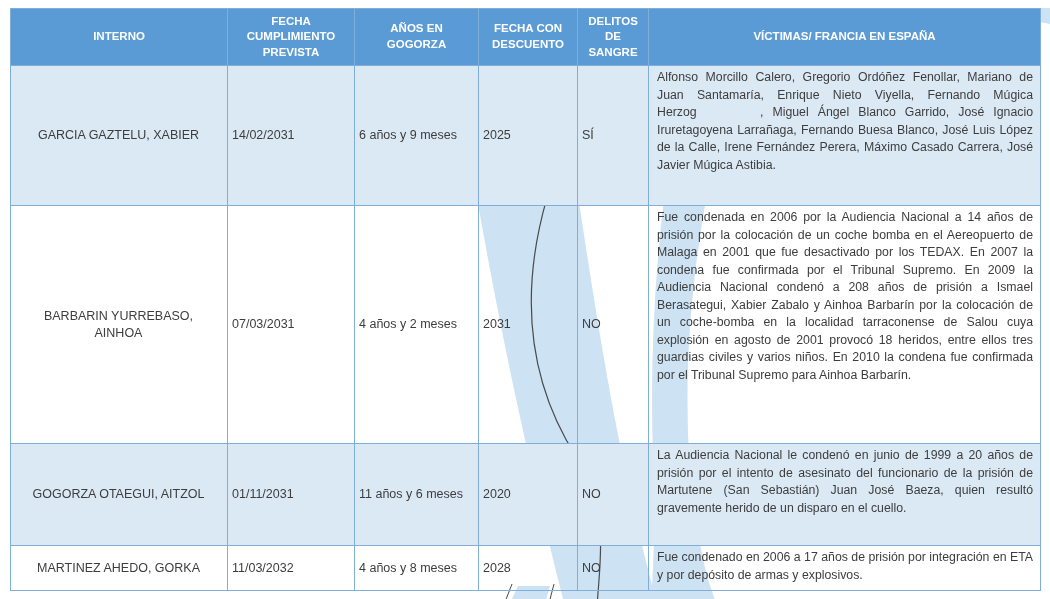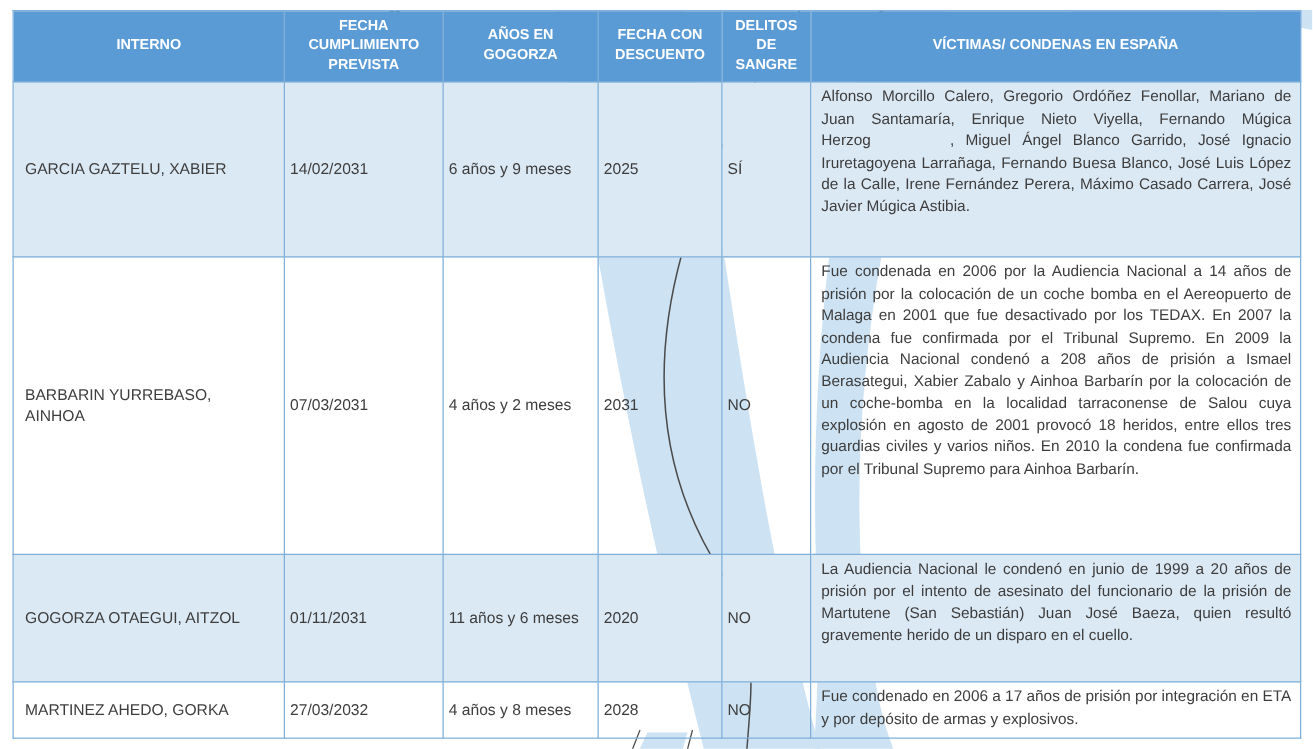--- a/index.html
+++ b/index.html
@@ -23,21 +23,21 @@
 
   tbody tr.striped td { background:#dbe9f5; }
   tbody tr.plain td { background:transparent; }
 
   tbody tr:nth-child(1){ height:140px; }
   tbody tr:nth-child(2){ height:238px; }
   tbody tr:nth-child(3){ height:102px; }
   tbody tr:nth-child(4){ height:45px; }
 
   td { color:#3d3d3d; font-size:12.5px;margin-left:24px; }
-  td.name  { text-align:left; padding:2px 10px 2px 9px; white-space:pre-line; line-height:1.3; }
+  td.name  { text-align:center; padding:2px 10px 2px 9px; white-space:pre-line; line-height:1.3; }
   td.mid   { text-align:left; padding:2px 4px; line-height:1.3; }
   td.vict  { text-align:justify; vertical-align:top; padding:3px 7px 2px 8px;
              font-size:12.3px; line-height:17.5px; }
 </style>
 </head>
 <body>
 
 <div class="page">
 
   <svg class="decor" width="1050" height="599" viewBox="0 0 1050 599">
@@ -74,21 +74,21 @@
           <th>FECHA
 CUMPLIMIENTO
 PREVISTA</th>
           <th>AÑOS EN
 GOGORZA</th>
           <th>FECHA CON
 DESCUENTO</th>
           <th>DELITOS
 DE
 SANGRE</th>
-          <th>VÍCTIMAS/ CONDENAS EN ESPAÑA</th>
+          <th>VÍCTIMAS/ FRANCIA EN ESPAÑA</th>
         </tr>
       </thead>
       <tbody id="tbody">
           <tr class="striped">
       <td class="name">GARCIA GAZTELU, XABIER</td>
       <td class="mid">14/02/2031</td>
       <td class="mid">6 años y 9 meses</td>
       <td class="mid">2025</td>
       <td class="mid">SÍ</td>
       <td class="vict">Alfonso Morcillo Calero, Gregorio Ordóñez Fenollar, Mariano de Juan Santamaría, Enrique Nieto Viyella, Fernando Múgica Herzog&nbsp;&nbsp;&nbsp;&nbsp;&nbsp;&nbsp;&nbsp;, Miguel Ángel Blanco Garrido, José Ignacio Iruretagoyena Larrañaga, Fernando Buesa Blanco, José Luis López de la Calle, Irene Fernández Perera, Máximo Casado Carrera, José Javier Múgica Astibia.</td>
@@ -105,21 +105,21 @@
           <tr class="striped">
       <td class="name">GOGORZA OTAEGUI, AITZOL</td>
       <td class="mid">01/11/2031</td>
       <td class="mid">11 años y 6 meses</td>
       <td class="mid">2020</td>
       <td class="mid">NO</td>
       <td class="vict">La Audiencia Nacional le condenó en junio de 1999 a 20 años de prisión por el intento de asesinato del funcionario de la prisión de Martutene (San Sebastián) Juan José Baeza, quien resultó gravemente herido de un disparo en el cuello.</td>
     </tr>
           <tr class="plain">
       <td class="name">MARTINEZ AHEDO, GORKA</td>
-      <td class="mid">27/03/2032</td>
+      <td class="mid">11/03/2032</td>
       <td class="mid">4 años y 8 meses</td>
       <td class="mid">2028</td>
       <td class="mid">NO</td>
       <td class="vict">Fue condenado en 2006 a 17 años de prisión por integración en ETA y por depósito de armas y explosivos.</td>
     </tr>
         </tbody>
     </table>
   </div>
 
 </div>

